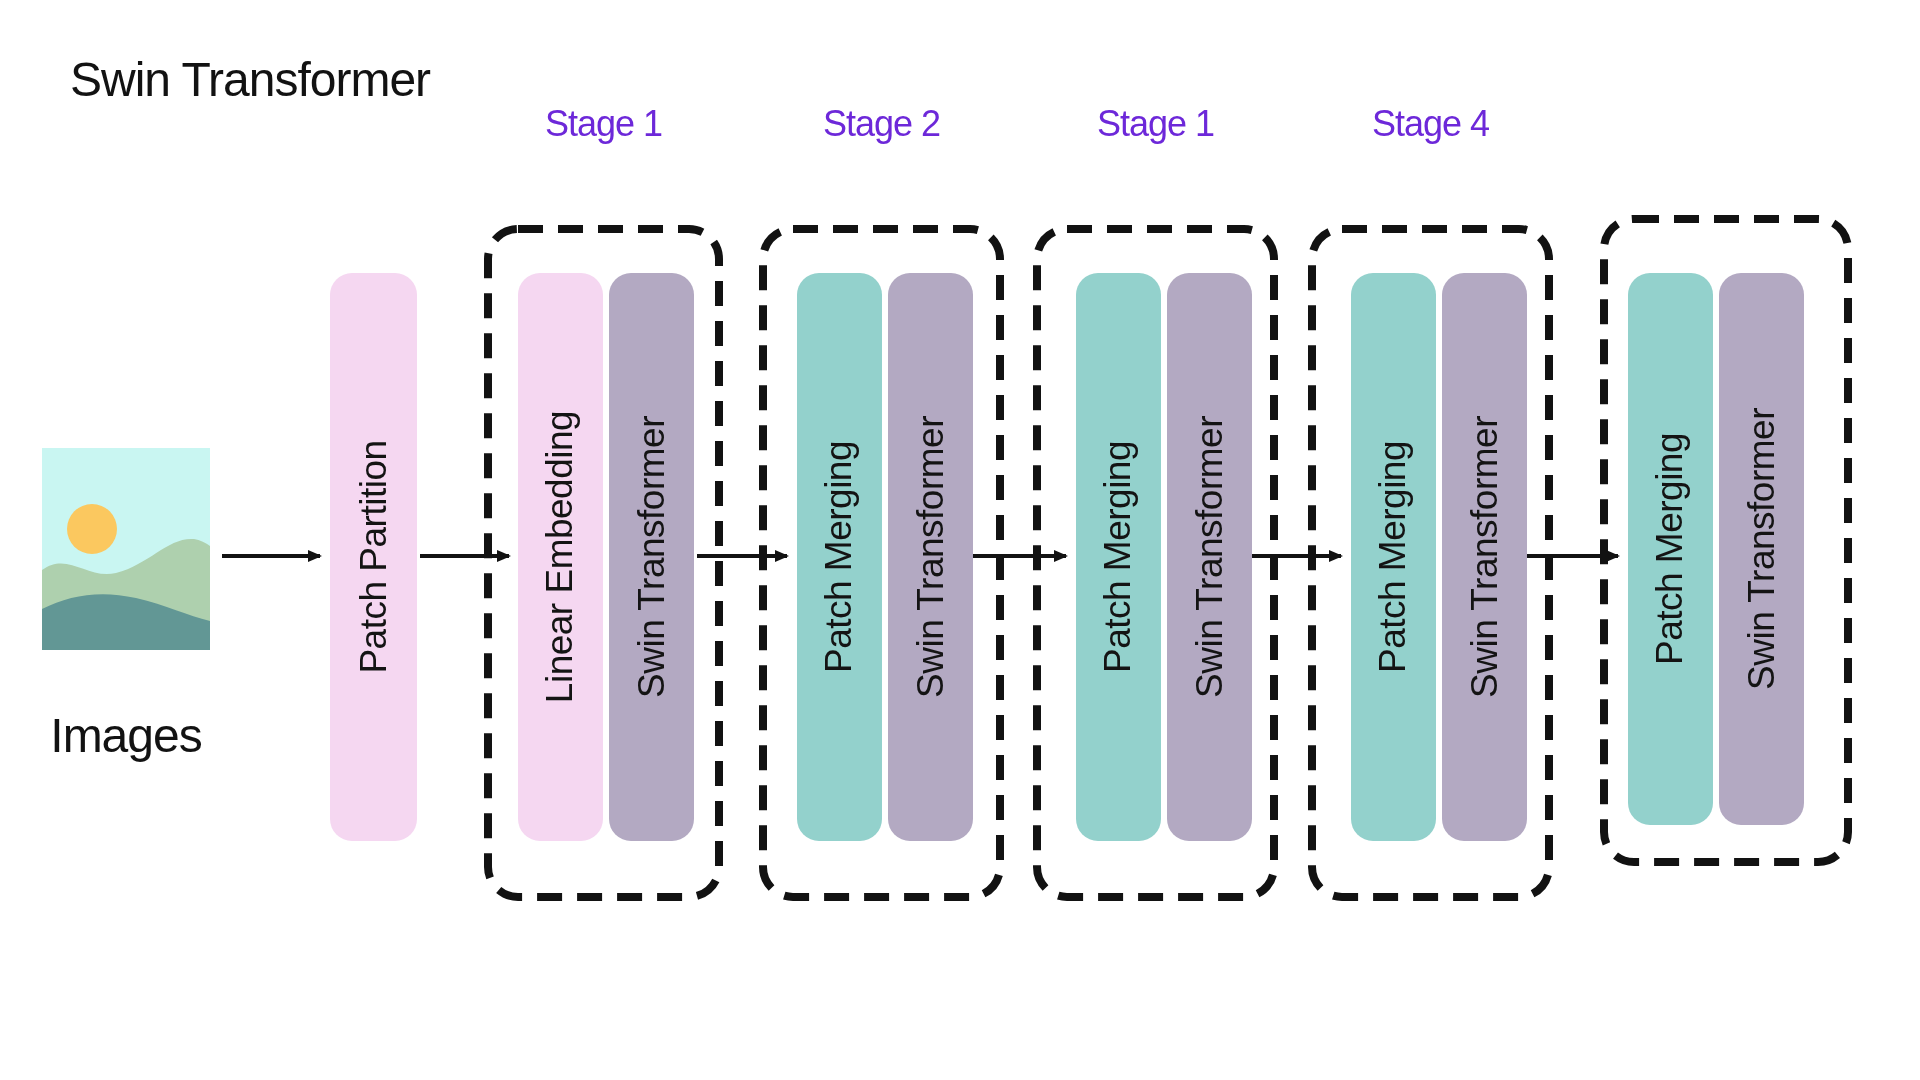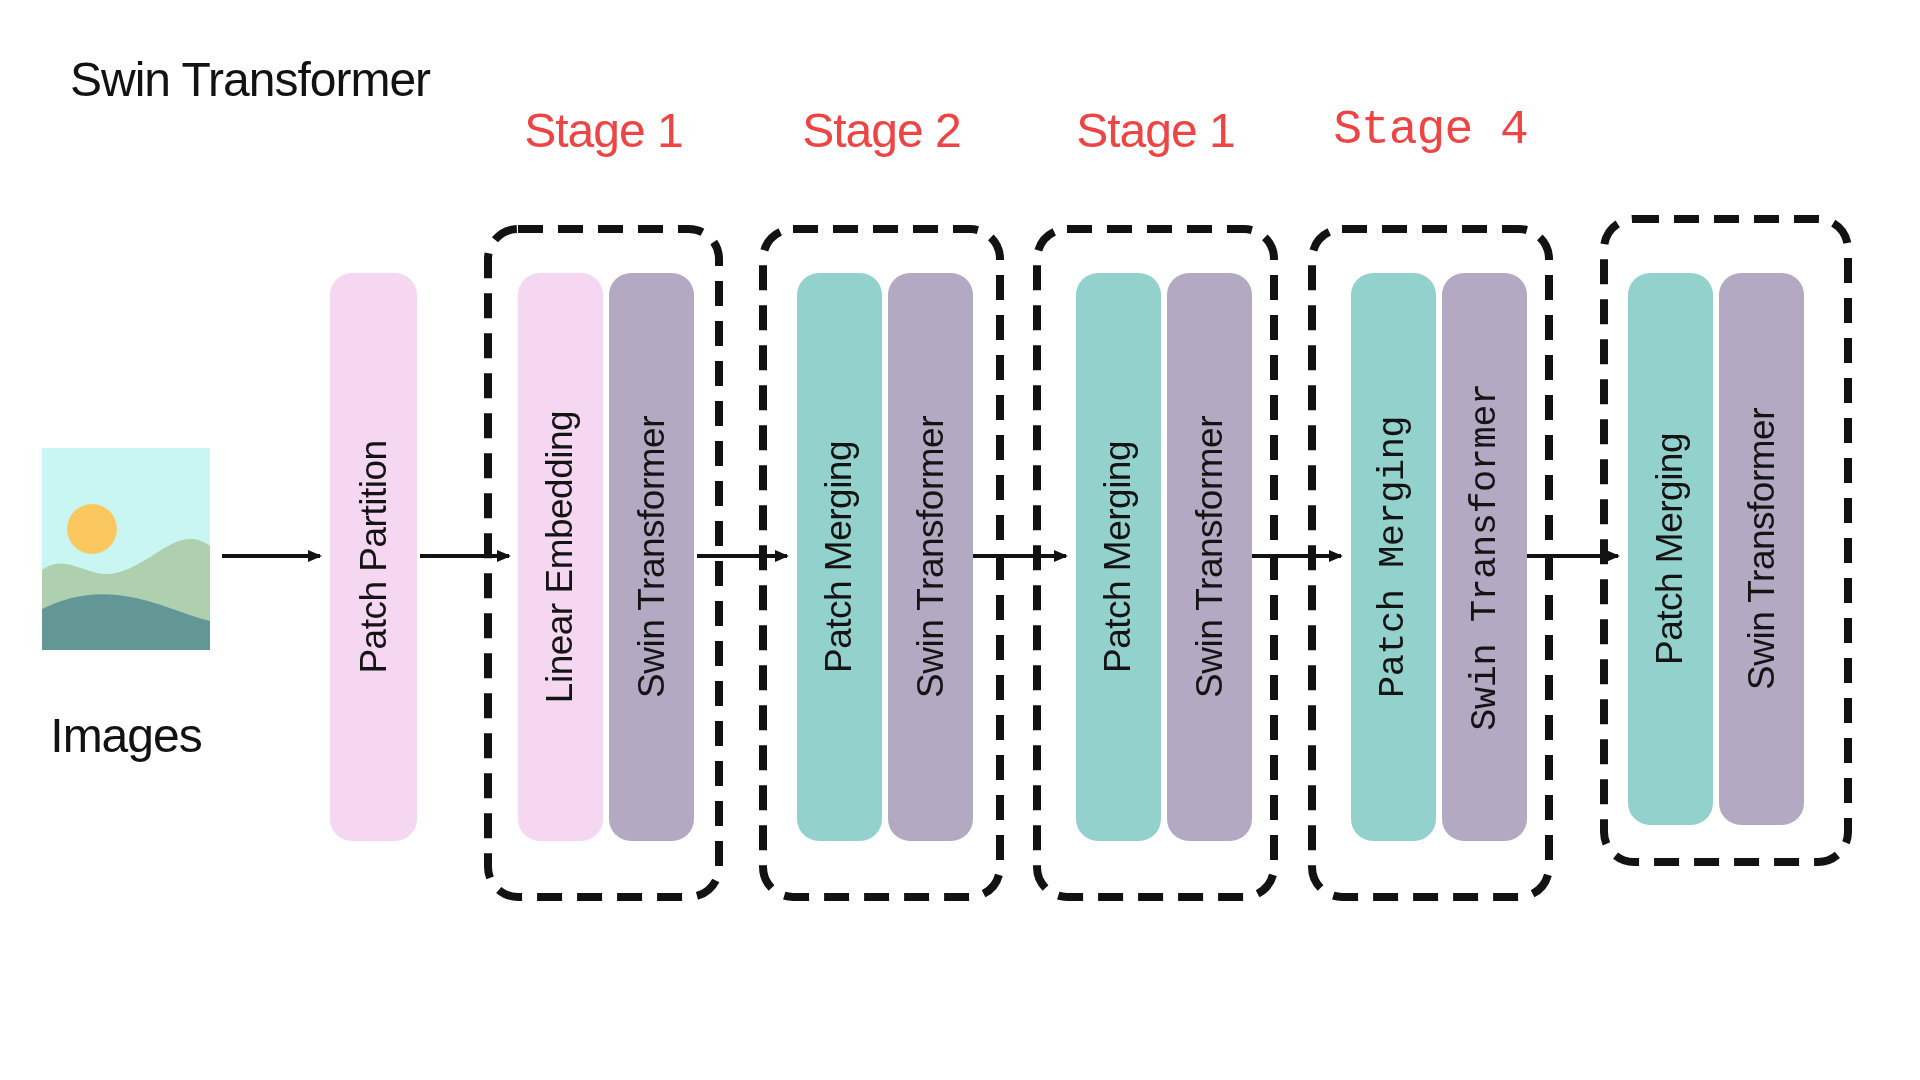--- a/index.html
+++ b/index.html
@@ -12,21 +12,21 @@
     position:absolute;left:70px;top:52px;font-size:48px;letter-spacing:-1px;
     color:#121212;white-space:nowrap;
   }
   .caption{
     position:absolute;left:42px;top:708px;width:168px;text-align:center;
     font-size:48px;letter-spacing:-1px;color:#121212;
   }
   .stage{position:absolute;}
   .stage-label{
     position:absolute;top:-122px;left:0;width:100%;text-align:center;
-    font-size:48px;letter-spacing:-1px;color:#ef4444;white-space:nowrap;
+    font-size:36px;letter-spacing:-1px;color:#6d28d9;white-space:nowrap;
   }
   .bar{
     position:absolute;border-radius:22px;
     display:flex;align-items:center;justify-content:center;
   }
   .vlabel{
     transform:rotate(-90deg);white-space:nowrap;font-size:37px;
     letter-spacing:-0.5px;color:#141414;
   }
   .pink{background:#f5d7f1;}
@@ -104,21 +104,21 @@
   <div class="stage s3" style="left:1033px;top:225px;width:245px;height:676px;">
     <div class="stage-label">Stage 1</div>
     <div class="bar teal" style="left:43px;">
       <span class="vlabel">Patch Merging</span>
     </div>
     <div class="bar purple" style="left:134px;">
       <span class="vlabel">Swin Transformer</span>
     </div>
   </div>
 
-  <div class="stage s4" style="left:1308px;top:225px;width:245px;height:676px;font-family:Liberation Mono, monospace;">
+  <div class="stage s4" style="left:1308px;top:225px;width:245px;height:676px;">
     <div class="stage-label">Stage 4</div>
     <div class="bar teal" style="left:43px;">
       <span class="vlabel">Patch Merging</span>
     </div>
     <div class="bar purple" style="left:134px;">
       <span class="vlabel">Swin Transformer</span>
     </div>
   </div>
 
   <div class="stage s5" style="left:1600px;top:215px;width:252px;height:651px;">

